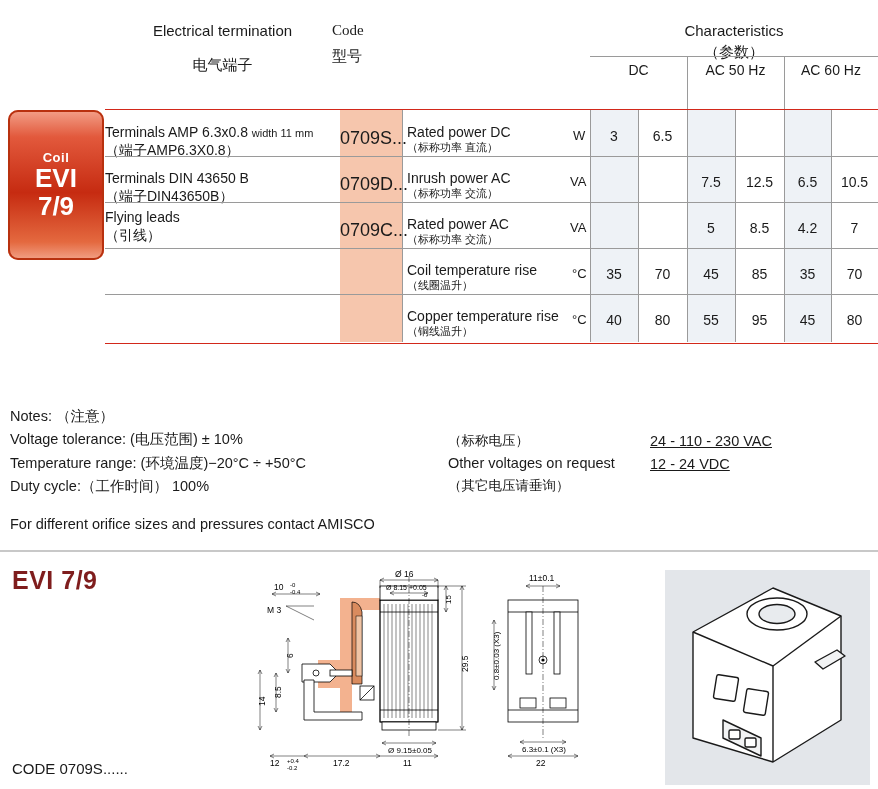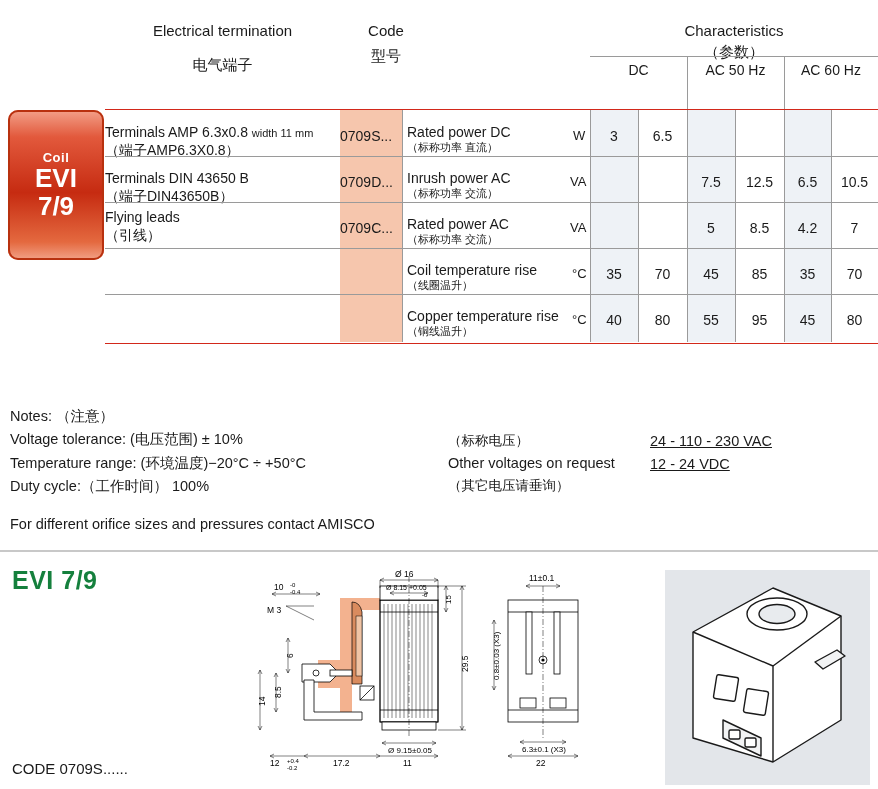--- a/index.html
+++ b/index.html
@@ -13,21 +13,21 @@
   }
   .page{position:relative;width:878px;height:789px;padding-left:30px;}
 
   
   .table-wrap{position:absolute;left:0;top:0;width:878px;height:352px;}
 
   
   .hdr-elec{position:absolute;left:105px;top:22px;width:235px;text-align:center;}
   .hdr-elec .en{font-size:15px;}
   .hdr-elec .cn{font-size:15px;margin-top:17px;}
-  .hdr-code{position:absolute;left:355px;top:22px;width:62px;text-align:center;}
+  .hdr-code{position:absolute;left:332px;top:22px;width:62px;text-align:left;font-family:Liberation Serif, serif;}
   .hdr-code .en{font-size:15px;}
   .hdr-code .cn{font-size:15px;margin-top:8px;}
   .hdr-char{position:absolute;left:590px;top:22px;width:288px;text-align:center;}
   .hdr-char .en{font-size:15px;}
   .hdr-char .cn{font-size:15px;margin-top:4px;}
 
   .hdr-dc{position:absolute;left:590px;top:62px;width:97px;text-align:center;font-size:14px;}
   .hdr-ac50{position:absolute;left:687px;top:62px;width:97px;text-align:center;font-size:14px;}
   .hdr-ac60{position:absolute;left:784px;top:62px;width:94px;text-align:center;font-size:14px;}
 
@@ -50,41 +50,41 @@
 
   
   .peach{position:absolute;left:340px;top:110px;width:62px;height:232px;background:#f6c6ad;}
 
   
   .tbody{position:absolute;left:105px;top:110px;width:773px;height:232px;}
   .rowline{position:absolute;left:0;height:1px;background:#9a9a9a;}
 
   .cell-term{position:absolute;left:0;font-size:14px;line-height:1.25;}
   .cell-term .sm{font-size:11px;}
-  .cell-code{position:absolute;left:235px;width:62px;font-size:14px;}
+  .cell-code{position:absolute;left:235px;width:62px;font-size:18px;}
   .cell-param{position:absolute;left:302px;font-size:14px;line-height:1.2;}
   .cell-param .cn{font-size:11px;}
   .cell-unit{position:absolute;font-size:13px;}
 
   .numcell{position:absolute;text-align:center;font-size:14px;}
 
   .shade{position:absolute;background:#eef2f6;}
 
   
   .notes{position:absolute;left:10px;top:405px;width:470px;font-size:14.5px;line-height:1.62;}
   .notes .line{white-space:nowrap;}
   .notes .big{margin-top:14px;}
   .volt{position:absolute;left:448px;top:430px;font-size:14.5px;line-height:1.62;}
   .volt .cn{font-size:13.5px;}
   .voltvals{position:absolute;left:650px;top:430px;font-size:14.5px;line-height:1.62;text-decoration:underline;}
 
   .hr{position:absolute;left:0;top:550px;width:878px;height:2px;background:#c8c8c8;}
 
   
-  .evi-title{position:absolute;left:12px;top:566px;font-size:25px;font-weight:bold;color:#15803d;letter-spacing:.5px;}
+  .evi-title{position:absolute;left:12px;top:566px;font-size:25px;font-weight:bold;color:#7f1d1d;letter-spacing:.5px;}
   .code-label{position:absolute;left:12px;top:760px;font-size:15px;}
 
   .drawing{position:absolute;left:230px;top:560px;width:420px;height:225px;}
   .photo{position:absolute;left:665px;top:570px;width:205px;height:215px;background:#e3e6ea;}
 
   svg{display:block;}
 </style>
 </head>
 <body>
 

